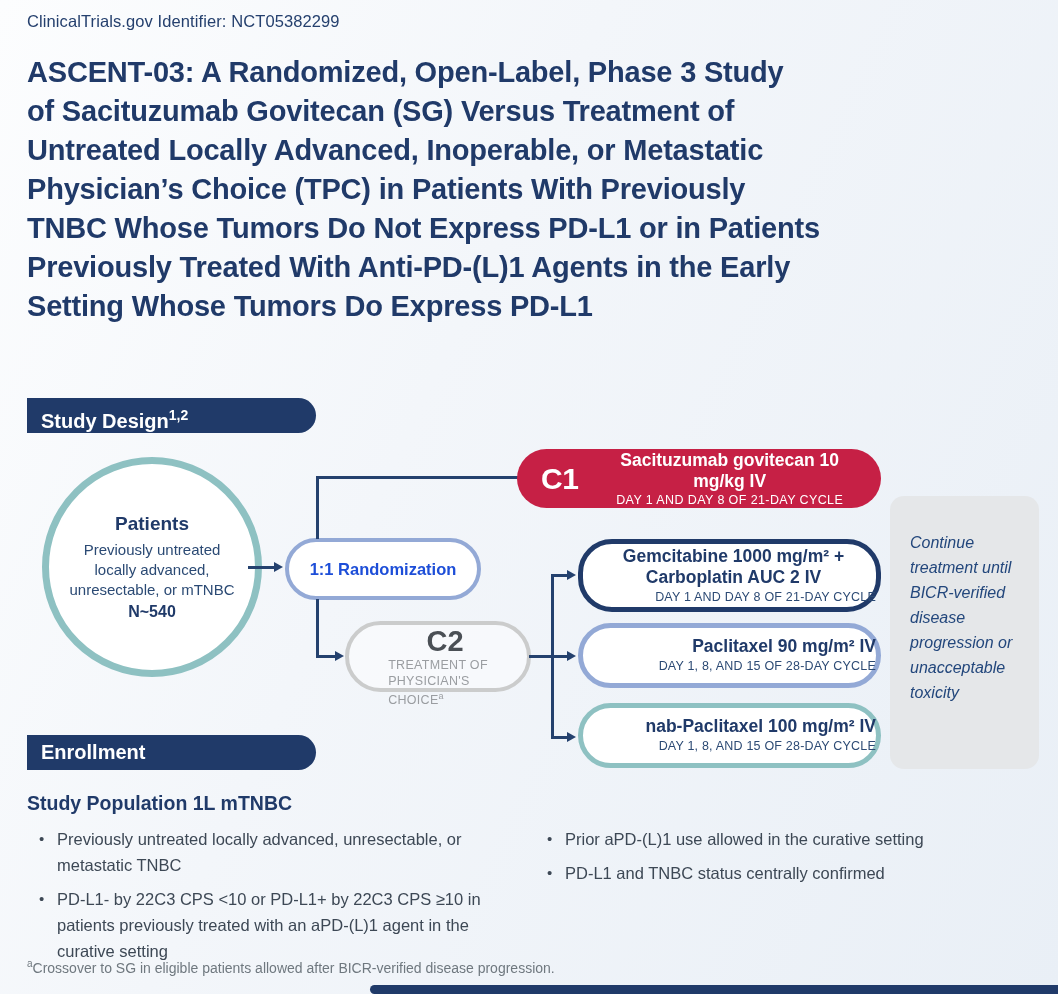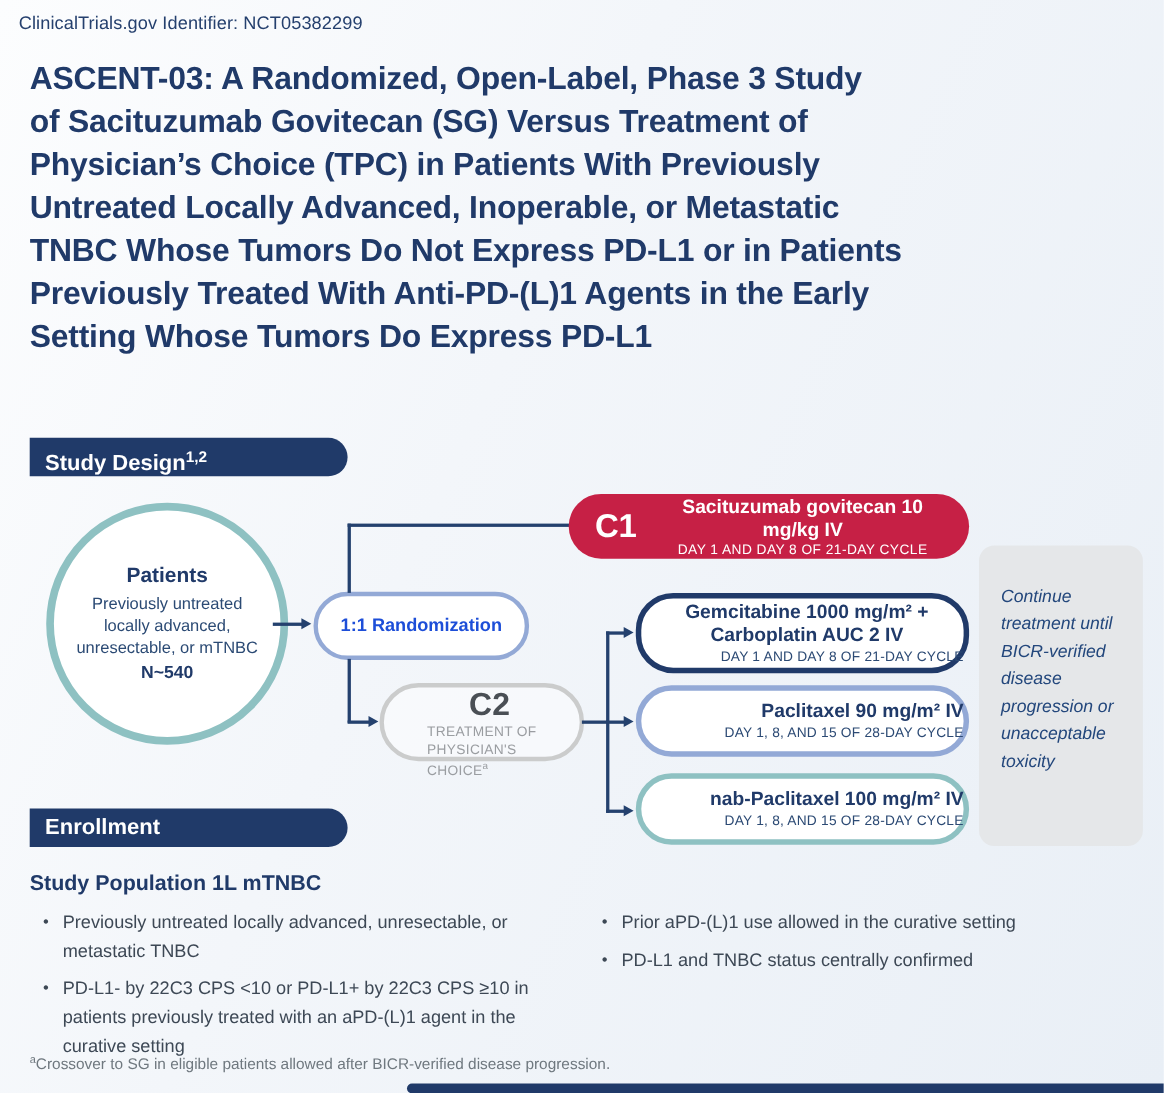--- a/index.html
+++ b/index.html
@@ -3,21 +3,21 @@
 <meta charset="utf-8">
 <style>
   html,body{margin:0;padding:0;}
   body{font-family:"Liberation Sans", sans-serif; background:#fff;}
   .canvas{
     position:relative; width:1058px; height:994px; overflow:hidden;
     background:linear-gradient(115deg,#fcfdfe 0%,#f3f6fa 40%,#e9eff6 100%);
   }
   .abs{position:absolute;}
   
-  .identifier{left:17px; top:12px; font-size:16.5px; color:#25406e; letter-spacing:.1px;}
+  .identifier{left:27px; top:12px; font-size:16.5px; color:#25406e; letter-spacing:.1px;}
   .title{left:27px; top:53px; width:1012px; color:#203a69; font-weight:700; font-size:29px; line-height:39px; letter-spacing:-0.2px;}
   
   .banner{height:35px; background:#203a69; border-radius:0 18px 18px 0; color:#fff;
           font-weight:700; font-size:20px; line-height:35px; padding-left:14px; box-sizing:border-box;}
   .banner sup{font-size:14px; font-weight:700;}
   .banner.sd{left:27px; top:398px; width:289px;}
   .banner.en{left:27px; top:735px; width:289px;}
   
   .circle{left:42px; top:457px; width:220px; height:220px; border:7px solid #8ec1c2; border-radius:50%;
           background:#fff; box-sizing:border-box; display:flex; flex-direction:column; justify-content:center; align-items:center;
@@ -72,22 +72,22 @@
 </head>
 <body>
 
 <div class="canvas">
 
   <div class="abs identifier">ClinicalTrials.gov Identifier: NCT05382299</div>
 
   <div class="abs title">
     <div>ASCENT-03: A Randomized, Open-Label, Phase 3 Study</div>
     <div>of Sacituzumab Govitecan (SG) Versus Treatment of</div>
+    <div>Untreated Locally Advanced, Inoperable, or Metastatic</div>
     <div>Physician’s Choice (TPC) in Patients With Previously</div>
-    <div>Untreated Locally Advanced, Inoperable, or Metastatic</div>
     <div>TNBC Whose Tumors Do Not Express PD-L1 or in Patients</div>
     <div>Previously Treated With Anti-PD-(L)1 Agents in the Early</div>
     <div>Setting Whose Tumors Do Express PD-L1</div>
   </div>
 
   <div class="abs banner sd"><span>Study Design</span><sup>1,2</sup></div>
 
   <div class="abs circle">
     <div class="c-title">Patients</div>
     <div class="c-line">Previously untreated</div>

